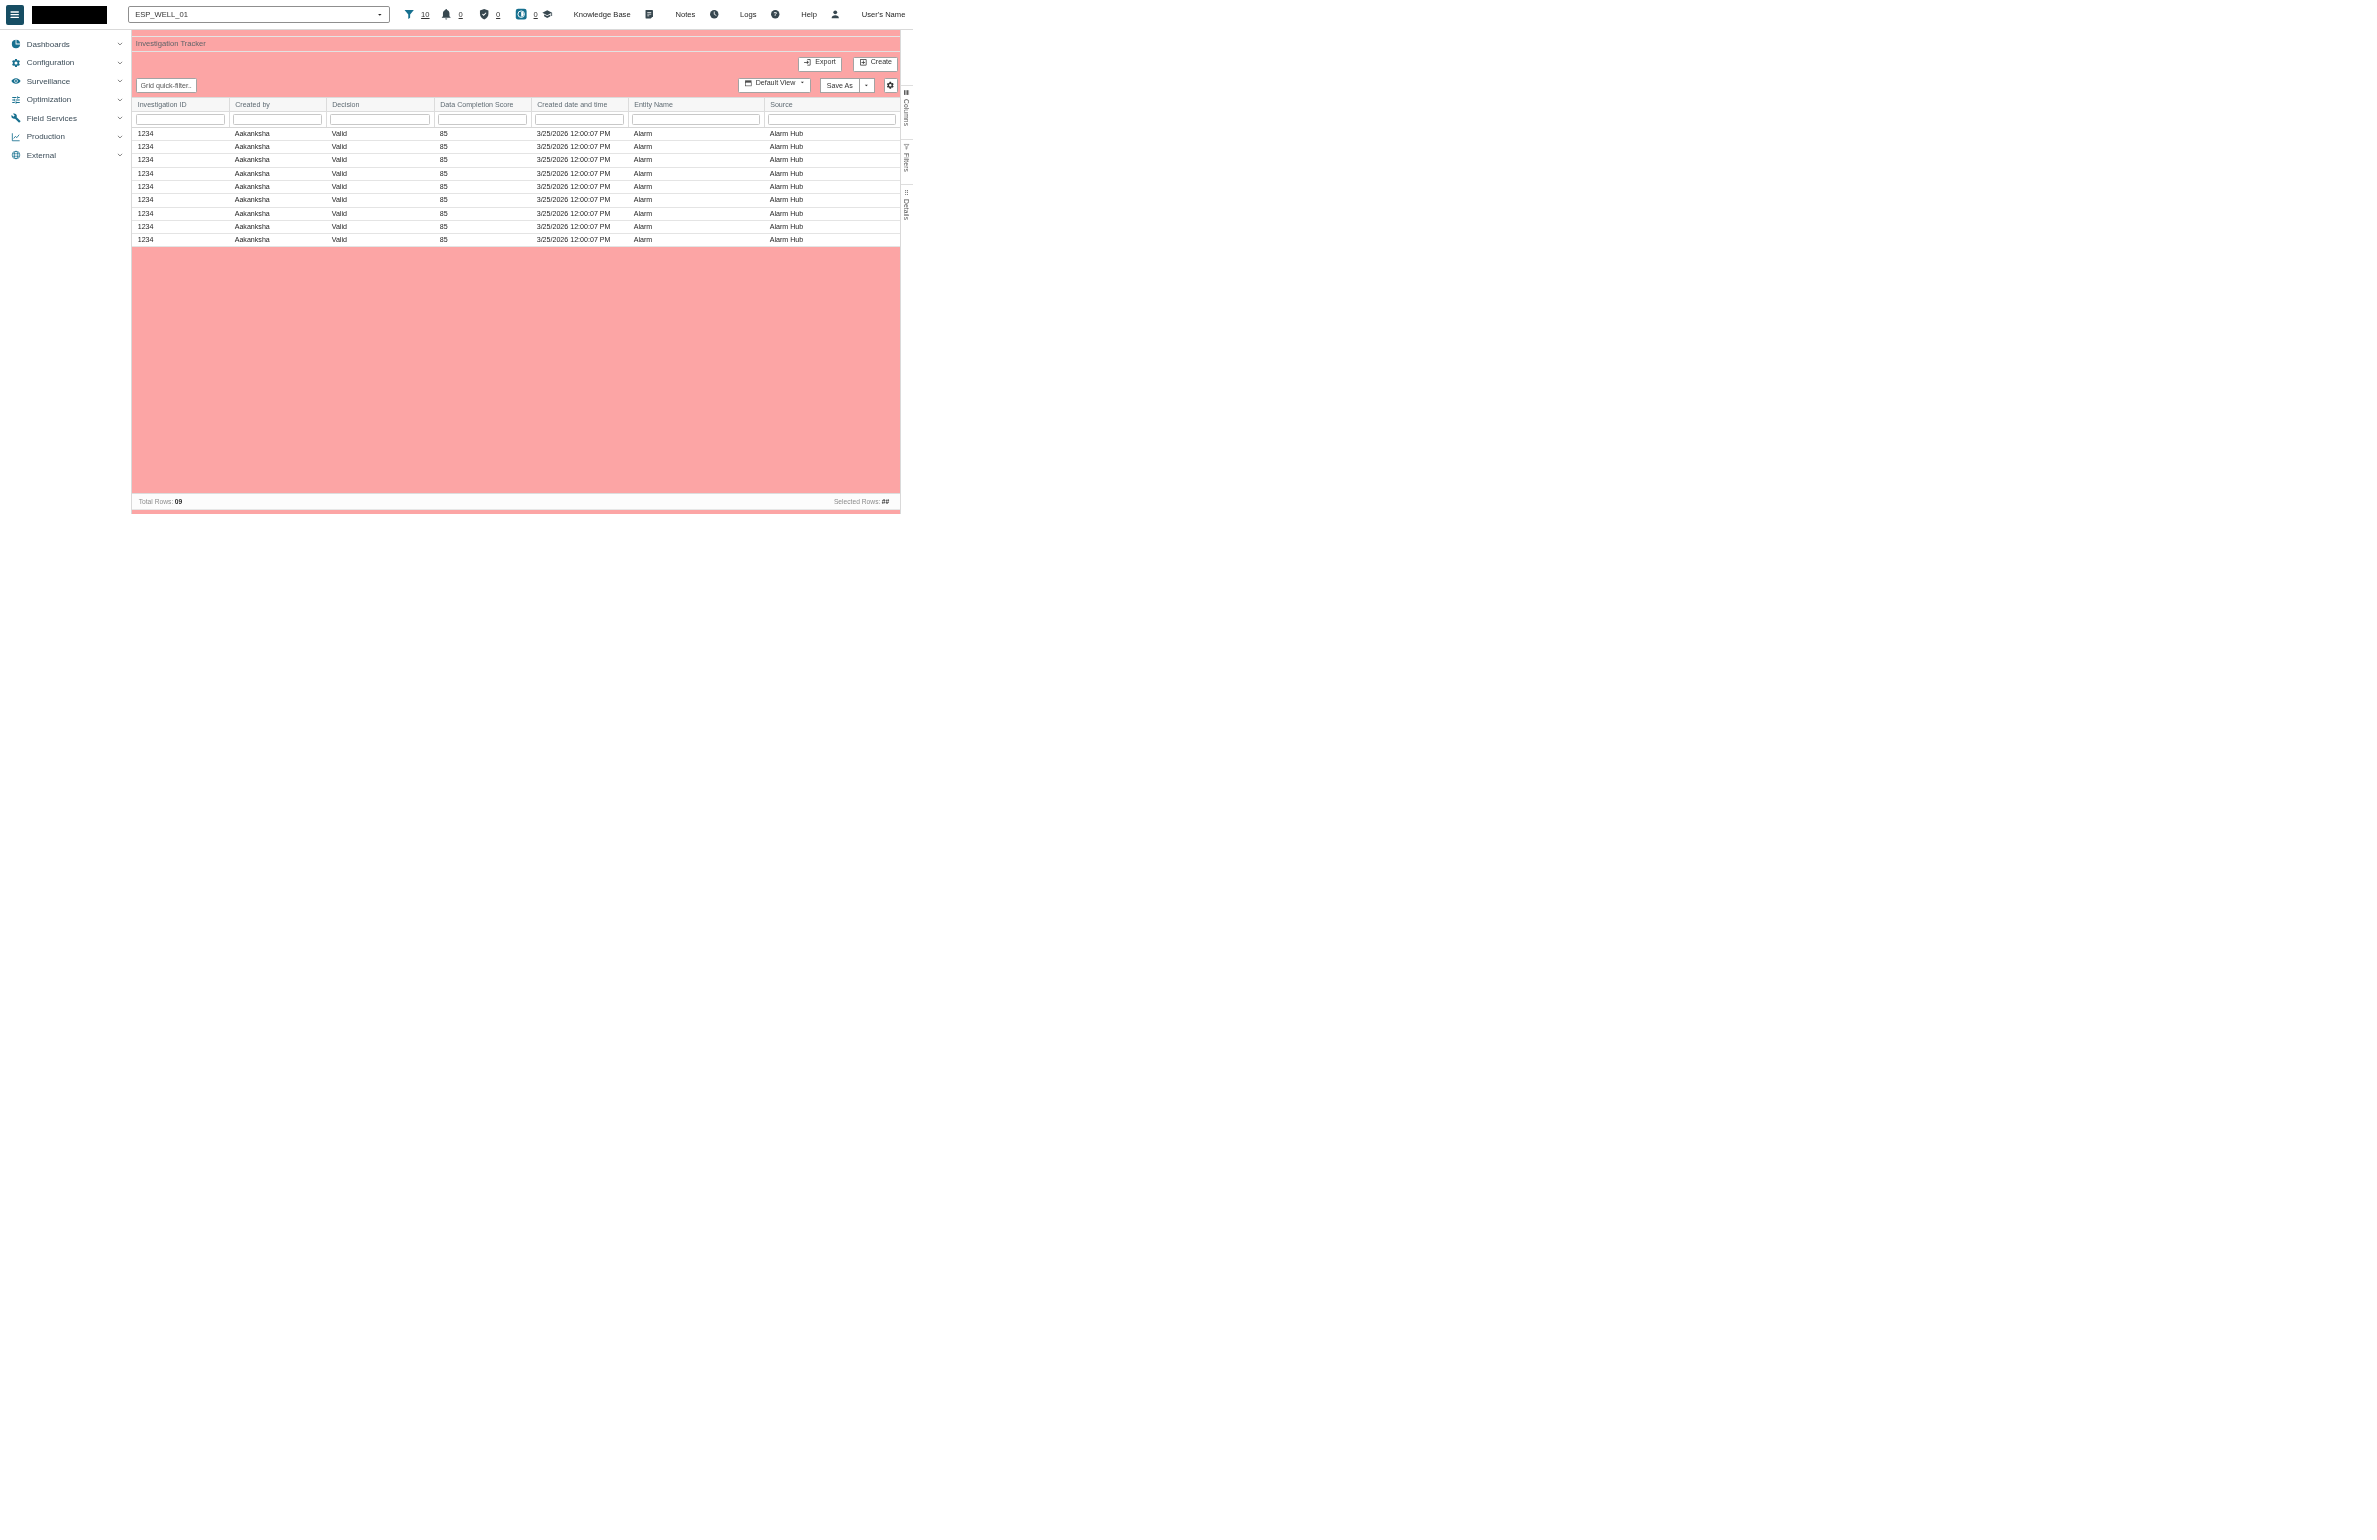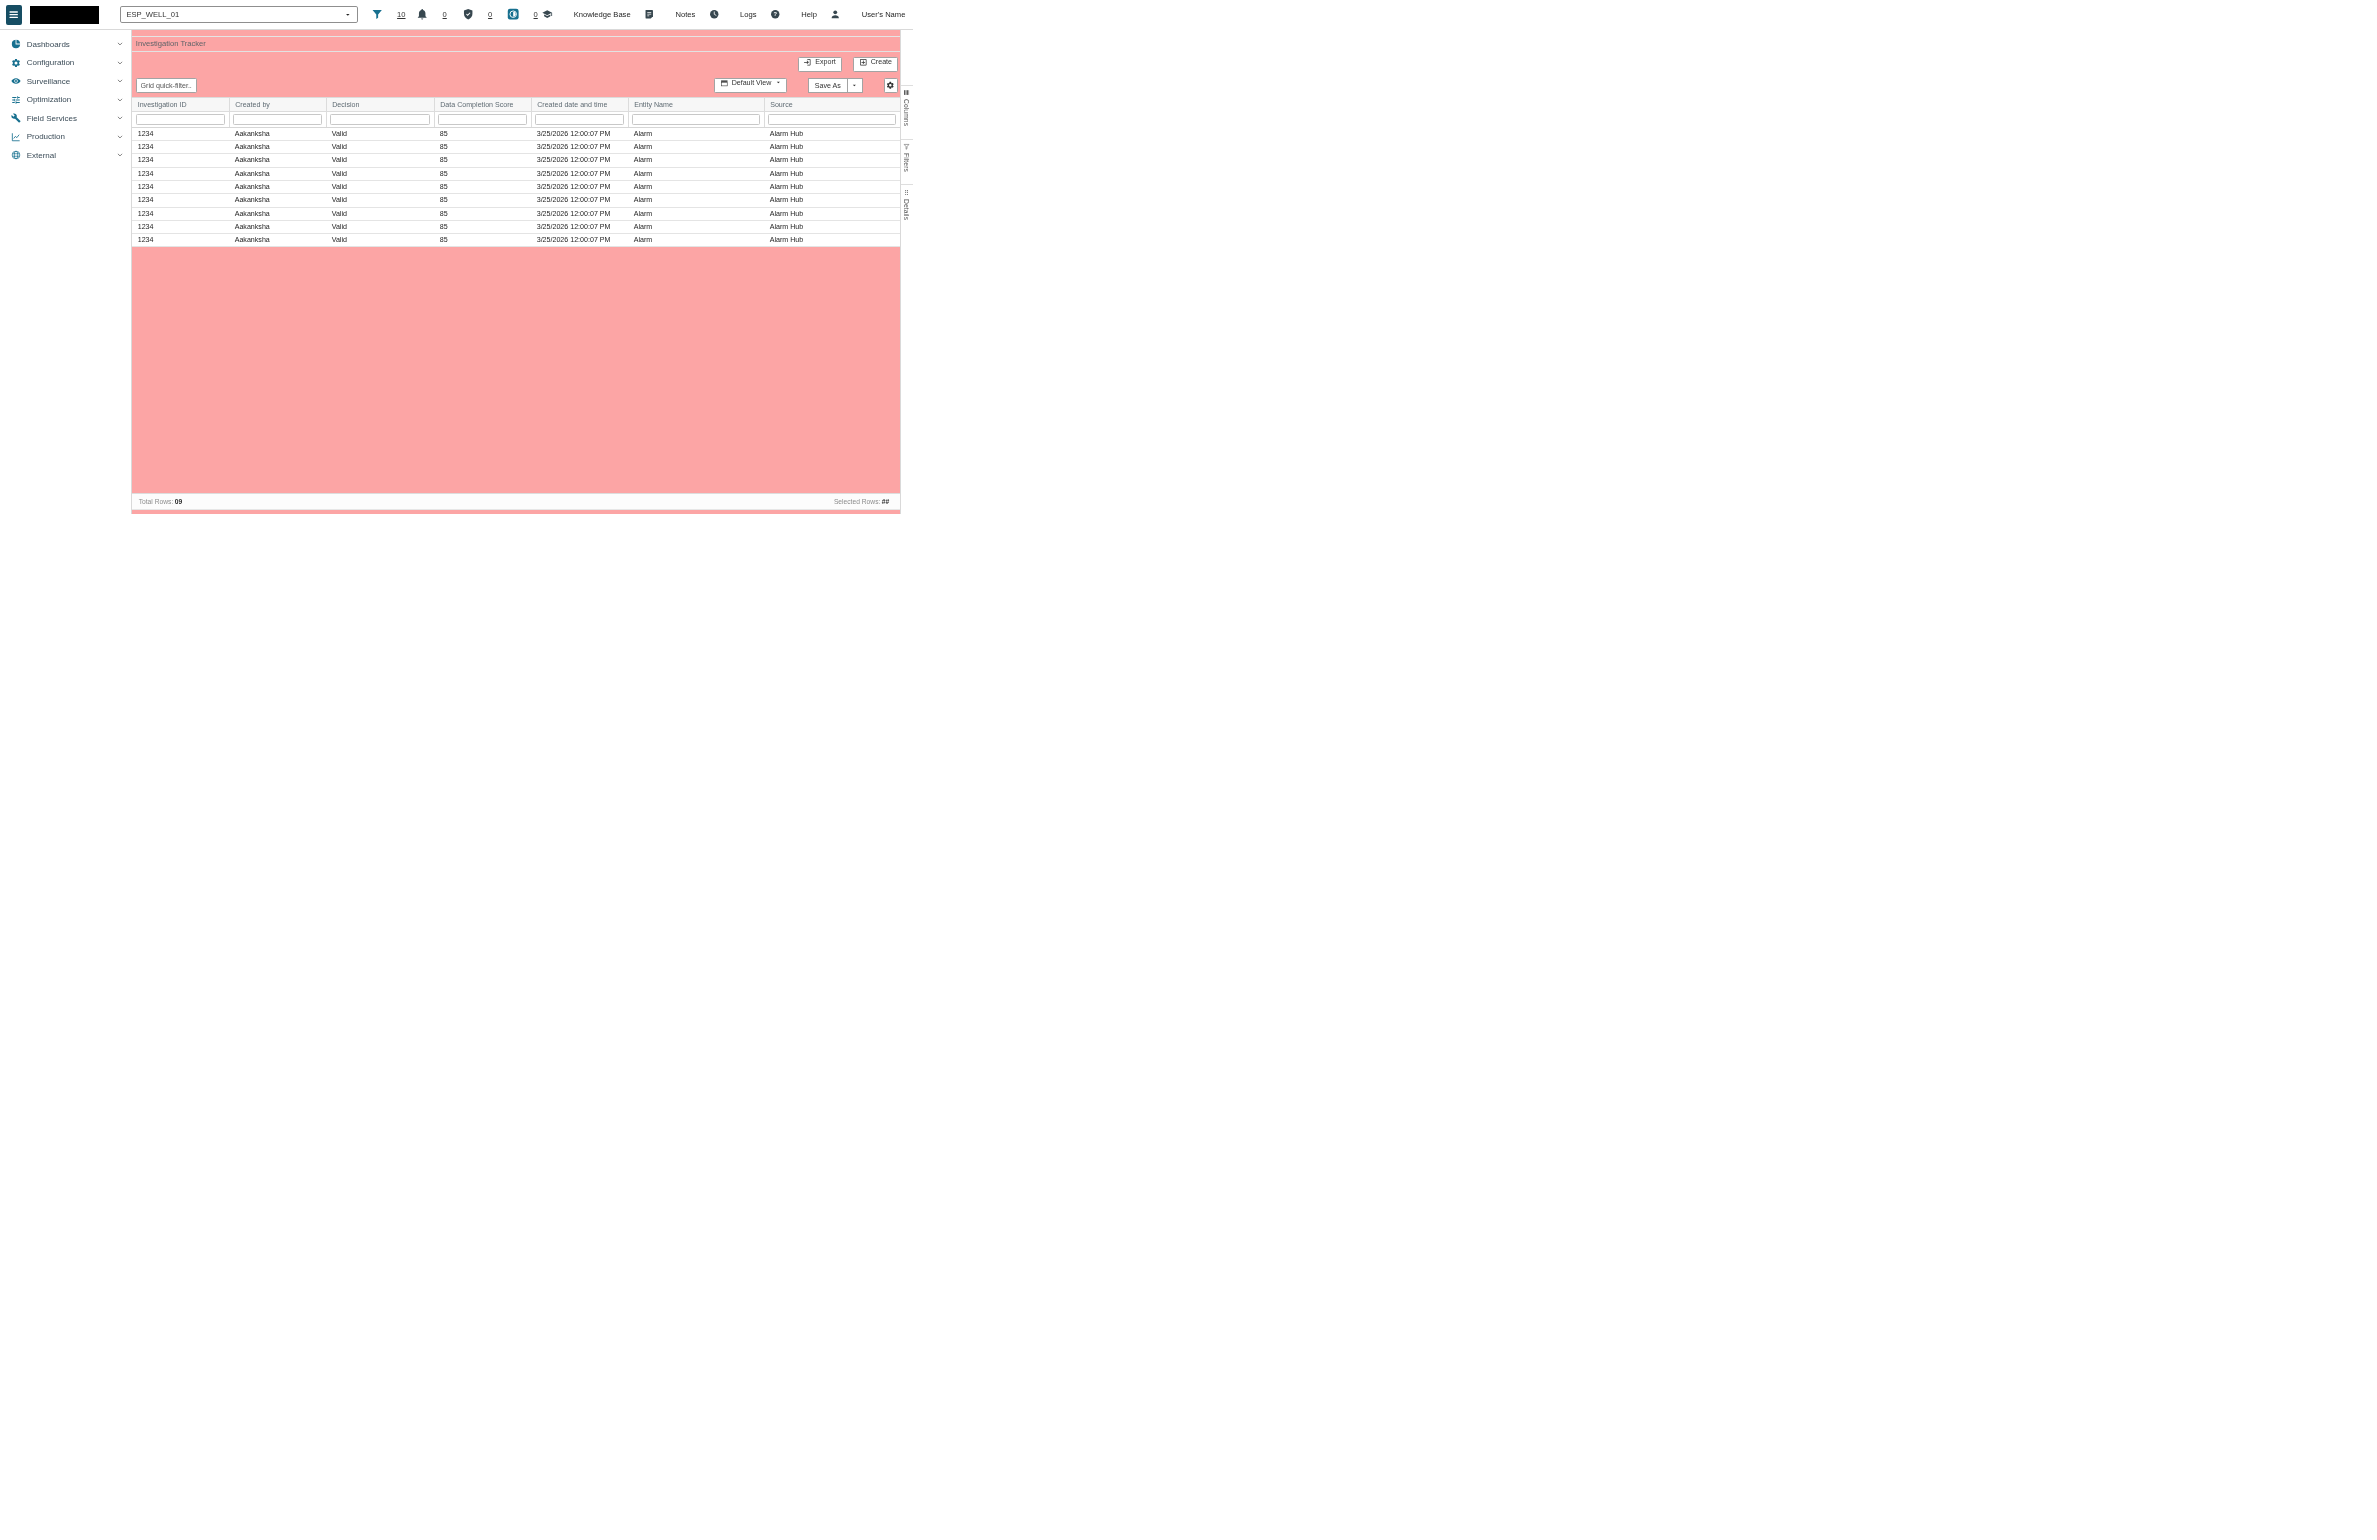--- a/index.html
+++ b/index.html
@@ -16,21 +16,21 @@
   .hamburger { width:20px; height:20px; border:none; border-radius:1.9px; background:var(--dark);
     display:flex; align-items:center; justify-content:center; cursor:pointer; }
   .hamburger .icon { color:#fff; } .hamburger svg { width:11.4px; height:11.4px; }
   .logo { width:83px; height:18px; background:#000; margin-left:7.6px; }
   .well-select { margin-left:21px; width:285px; height:17px; border:0.5px solid #8f8f8f; border-radius:1.9px;
     display:flex; align-items:center; padding:0 5.7px; font-size:7.6px; color:#333; cursor:pointer; background:#fff; }
   .well-select .caret { margin-left:auto; color:#222; } .well-select .caret svg { width:7.6px; height:7.6px; }
   .counters { display:flex; align-items:center; margin-left:1.9px; }
   .counter { display:flex; align-items:center; margin-left:10.5px; cursor:pointer; }
   .counter .icon svg { width:12.4px; height:12.4px; }
-  .counter-value { margin-left:14px; font-size:7.6px; color:#333; min-width:8.6px;text-decoration:underline; }
+  .counter-value { margin-left:6px; font-size:7.6px; color:#333; min-width:8.6px;text-decoration:underline; }
   .topbar-links { margin-left:auto; display:flex; align-items:center; gap:13.3px; }
   .toplink { display:flex; align-items:center; gap:21px; font-size:7.6px; color:#1f1f1f; cursor:pointer; white-space:nowrap; }
   .toplink .icon { color:var(--icon); } .toplink svg { width:10.5px; height:10.5px; }
 
   
   .app-body { flex:1; display:flex; min-height:0; }
 
   
   .sidebar { flex:0 0 132px; border-right:0.5px solid var(--border); padding-top:4.8px; background:#fff; }
   .nav-item { height:18.5px; display:flex; align-items:center; padding:0 6.7px 0 10.5px; cursor:pointer; }
@@ -46,21 +46,21 @@
   .actions-row { display:flex; justify-content:flex-end; align-items:center; gap:11.4px; padding:5.7px 1.9px 0 0; }
   .btn { display:inline-flex; align-items:flex-start; gap:3.3px; height:14.3px; padding:0 4.8px;
     border:0.5px solid var(--btnborder); border-radius:1.4px; background:#fff; font-size:7.1px; color:#333;
     font-family:inherit; cursor:pointer; }
   .btn .icon { color:#333; } .btn .icon svg { width:8.6px; height:8.6px; }
   .btn .caret-sm svg { width:6.7px; height:6.7px; }
   .toolbar-row { display:flex; justify-content:space-between; align-items:center; padding:6.7px 1.9px 0 3.8px; }
   .quick-filter { width:61px; height:14.3px; border:0.5px solid var(--btnborder); border-radius:1.4px;
     padding:0 3.8px; font-size:7.1px; color:#333; font-family:inherit; background:#fff; }
   .quick-filter::placeholder { color:#555; opacity:1; }
-  .view-controls { display:flex; align-items:center; gap:21px; }
+  .view-controls { display:flex; align-items:center; gap:9px; }
   .split-btn { display:inline-flex; align-items:stretch; height:14.3px; border:0.5px solid var(--btnborder);
     border-radius:0; background:#fff; overflow:hidden; }
   .split-main { border:none; background:#fff; padding:0 5.7px; font-size:7.1px; color:#333; font-family:inherit;
     display:flex; align-items:center; cursor:pointer; }
   .split-caret { border:none; border-left:0.5px solid var(--btnborder); background:#fff; width:15px;
     display:flex; align-items:center; justify-content:center; cursor:pointer; color:#333; }
   .split-caret svg { width:6.7px; height:6.7px; }
   .icon-btn { width:14.3px; height:14.3px; border:0.5px solid var(--btnborder); border-radius:1.4px; background:#fff;
     display:flex; align-items:center; justify-content:center; cursor:pointer; color:#333; }
   .icon-btn svg { width:8.6px; height:8.6px; }

